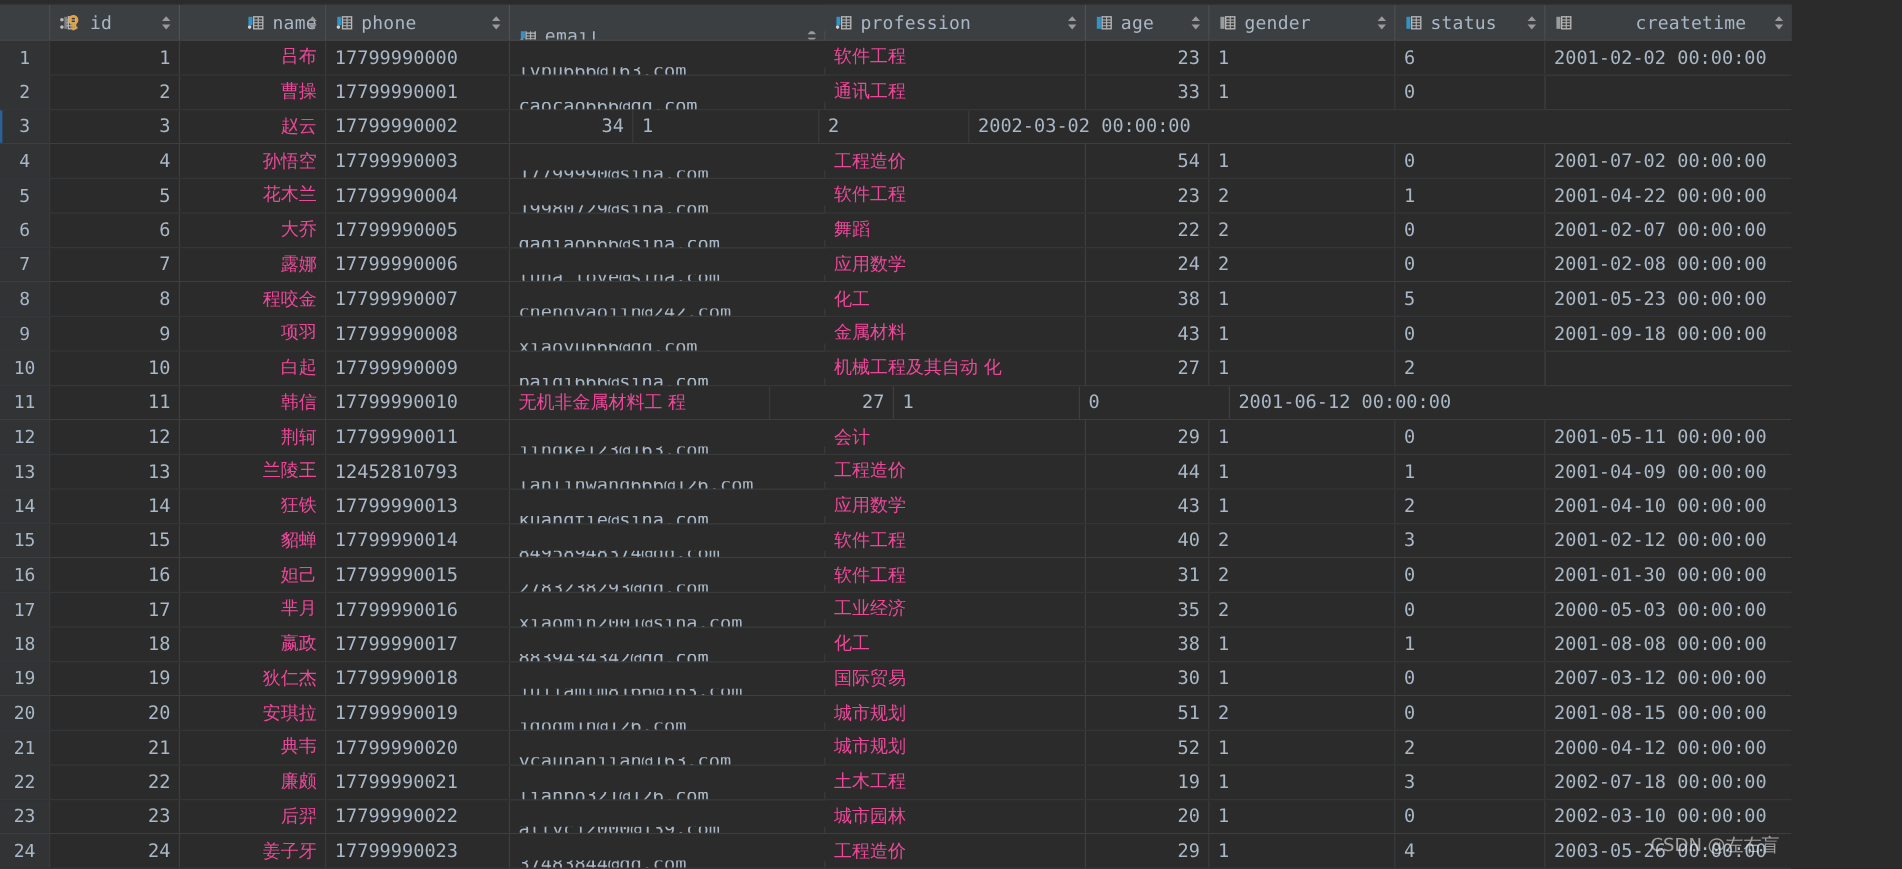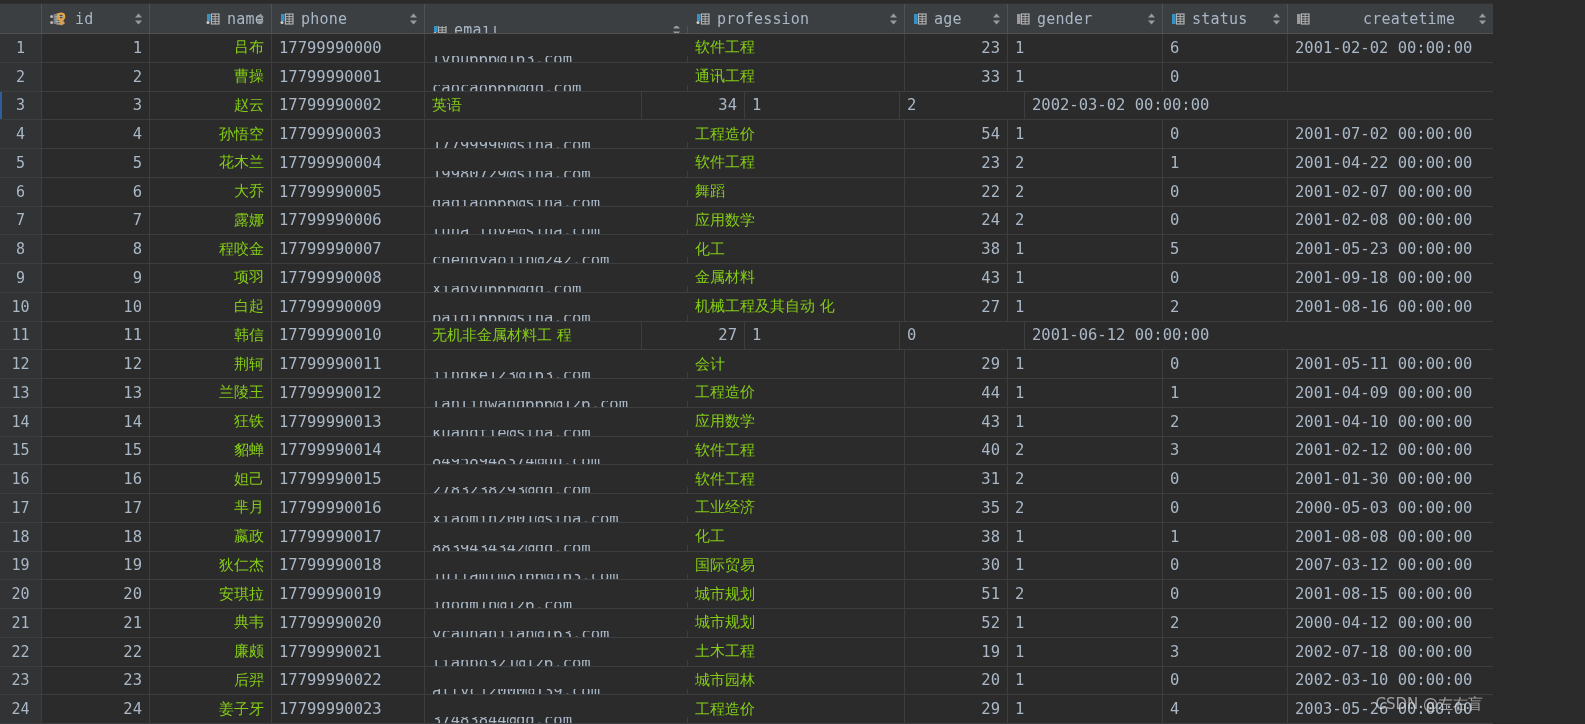--- a/index.html
+++ b/index.html
@@ -84,21 +84,21 @@
     color: #a9b7c6;
     background: #2b2b2b;
   }
   .row .cell.rownum {
     background: #313335;
     color: #a9b7c6;
     justify-content: center;
     font-size: 15px;
   }
   .row .cell.num { justify-content: flex-end; color: #6897bb; }
-  .row .cell.cjk { font-family: "DejaVu Sans", "Liberation Sans", sans-serif; font-size: 15px; color:#84cc16; }
+  .row .cell.cjk { font-family: "DejaVu Sans", "Liberation Sans", sans-serif; font-size: 15px; color:#ec4899; }
   .row .cell.mono { color: #a9b7c6; }
   .row.selected-marker::before {
     content: "";
     position: absolute;
     left: 0; top: 0; bottom: 0;
     width: 2px;
     background: #2d6099;
     z-index: 5;
   }
 
@@ -306,21 +306,20 @@
         <div class="cell c-profession cjk">通讯工程</div>
         <div class="cell c-age num mono">33</div>
         <div class="cell c-gender mono">1</div>
         <div class="cell c-status mono">0</div>
       </div>
       <div class="row selected-marker">
         <div class="cell rownum c-rownum">3</div>
         <div class="cell c-id num mono">3</div>
         <div class="cell c-name cjk">赵云</div>
         <div class="cell c-phone mono">17799990002</div>
-        <div class="cell c-profession cjk">英语</div>
         <div class="cell c-age num mono">34</div>
         <div class="cell c-gender mono">1</div>
         <div class="cell c-status mono">2</div>
         <div class="cell c-createtime mono">2002-03-02 00:00:00</div>
       </div>
       <div class="row">
         <div class="cell rownum c-rownum">4</div>
         <div class="cell c-id num mono">4</div>
         <div class="cell c-name cjk">孙悟空</div>
         <div class="cell c-phone mono">17799990003</div>
@@ -394,21 +393,20 @@
       <div class="row">
         <div class="cell rownum c-rownum">10</div>
         <div class="cell c-id num mono">10</div>
         <div class="cell c-name cjk">白起</div>
         <div class="cell c-phone mono">17799990009</div>
         <div class="cell c-email mono">baiqi666@sina.com</div>
         <div class="cell c-profession cjk">机械工程及其自动 化</div>
         <div class="cell c-age num mono">27</div>
         <div class="cell c-gender mono">1</div>
         <div class="cell c-status mono">2</div>
-        <div class="cell c-createtime mono">2001-08-16 00:00:00</div>
       </div>
       <div class="row">
         <div class="cell rownum c-rownum">11</div>
         <div class="cell c-id num mono">11</div>
         <div class="cell c-name cjk">韩信</div>
         <div class="cell c-phone mono">17799990010</div>
         <div class="cell c-profession cjk">无机非金属材料工 程</div>
         <div class="cell c-age num mono">27</div>
         <div class="cell c-gender mono">1</div>
         <div class="cell c-status mono">0</div>
@@ -423,21 +421,21 @@
         <div class="cell c-profession cjk">会计</div>
         <div class="cell c-age num mono">29</div>
         <div class="cell c-gender mono">1</div>
         <div class="cell c-status mono">0</div>
         <div class="cell c-createtime mono">2001-05-11 00:00:00</div>
       </div>
       <div class="row">
         <div class="cell rownum c-rownum">13</div>
         <div class="cell c-id num mono">13</div>
         <div class="cell c-name cjk">兰陵王</div>
-        <div class="cell c-phone mono">17799990012</div>
+        <div class="cell c-phone mono">12452810793</div>
         <div class="cell c-email mono">lanlinwang666@126.com</div>
         <div class="cell c-profession cjk">工程造价</div>
         <div class="cell c-age num mono">44</div>
         <div class="cell c-gender mono">1</div>
         <div class="cell c-status mono">1</div>
         <div class="cell c-createtime mono">2001-04-09 00:00:00</div>
       </div>
       <div class="row">
         <div class="cell rownum c-rownum">14</div>
         <div class="cell c-id num mono">14</div>

